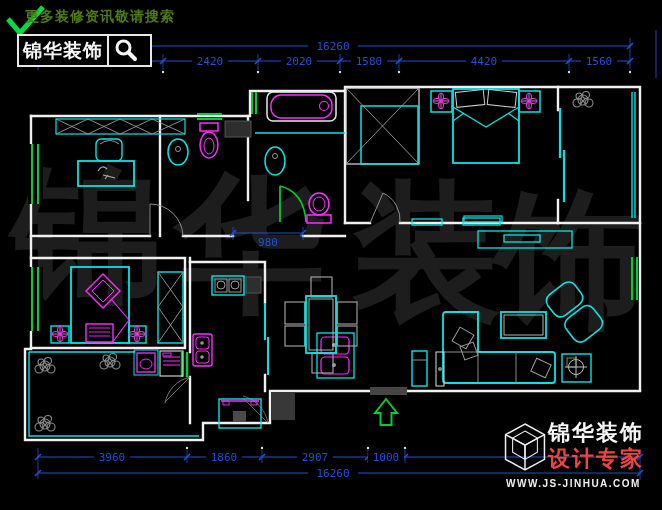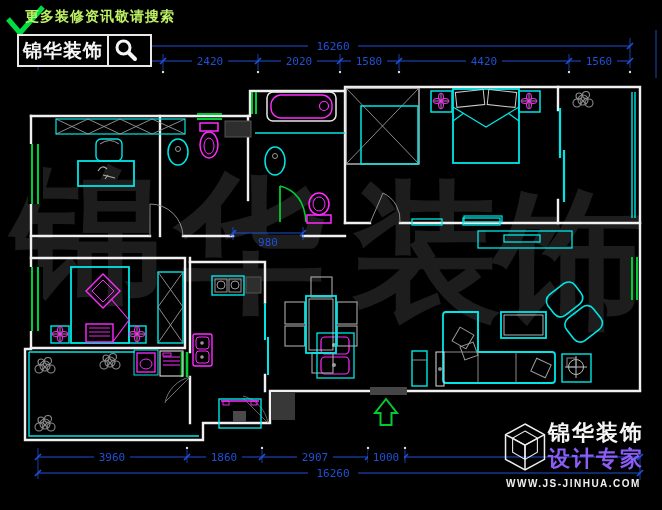--- a/index.html
+++ b/index.html
@@ -6,34 +6,34 @@
   .canvas{position:relative;width:662px;height:510px;background:#000;overflow:hidden;
           font-family:"Liberation Sans", sans-serif;}
   
   .wm{position:absolute;z-index:1;color:#1d1d1d;font-family:"DejaVu Serif", serif;
       font-weight:bold;font-size:150px;line-height:1;user-select:none;}
   
   .plan{position:absolute;left:0;top:0;z-index:2;}
   
   .logo-top{position:absolute;left:0;top:0;z-index:3;}
   .logo-top .check{position:absolute;left:4px;top:3px;}
-  .logo-top .tagline{position:absolute;left:25px;top:8px;color:#bef264;font-size:14px;
+  .logo-top .tagline{position:absolute;left:25px;top:8px;color:#4d7c0f;font-size:14px;
       font-weight:bold;letter-spacing:1px;white-space:nowrap;}
   .logo-top .brandbox{position:absolute;left:17px;top:34px;width:131px;height:29px;
       border:2px solid #e8e8e8;background:#000;display:flex;align-items:center;}
   .logo-top .brand{color:#f5f5f5;font-size:19px;font-weight:bold;letter-spacing:1px;
       padding-left:4px;white-space:nowrap;font-family:"DejaVu Serif", serif;}
   .logo-top .sep{width:2px;height:29px;background:#e8e8e8;margin-left:4px;}
   .logo-top .mag{padding:2px 4px 0 5px;}
   
   .logo-bottom{position:absolute;left:488px;top:404px;width:174px;height:104px;z-index:3;}
   .logo-bottom .cube{position:absolute;left:14px;top:18px;}
   .logo-bottom .brand{position:absolute;left:60px;top:14px;color:#f5f5f5;font-size:22px;
       font-weight:900;letter-spacing:2px;white-space:nowrap;font-family:"DejaVu Serif", serif;}
-  .logo-bottom .tagline{position:absolute;left:60px;top:40px;color:#8b5cf6;font-size:22px;
+  .logo-bottom .tagline{position:absolute;left:60px;top:40px;color:#ef4444;font-size:22px;
       font-weight:900;letter-spacing:2px;white-space:nowrap;font-family:"DejaVu Serif", serif;}
   .logo-bottom .url{position:absolute;left:18px;top:74px;color:#f0f0f0;font-size:10px;
       font-weight:bold;letter-spacing:1.5px;white-space:nowrap;}
   text.dim{font-family:"DejaVu Sans Mono", monospace;font-size:11px;fill:#2050d5;}
 </style>
 </head>
 <body>
 
 <div class="canvas">
 

